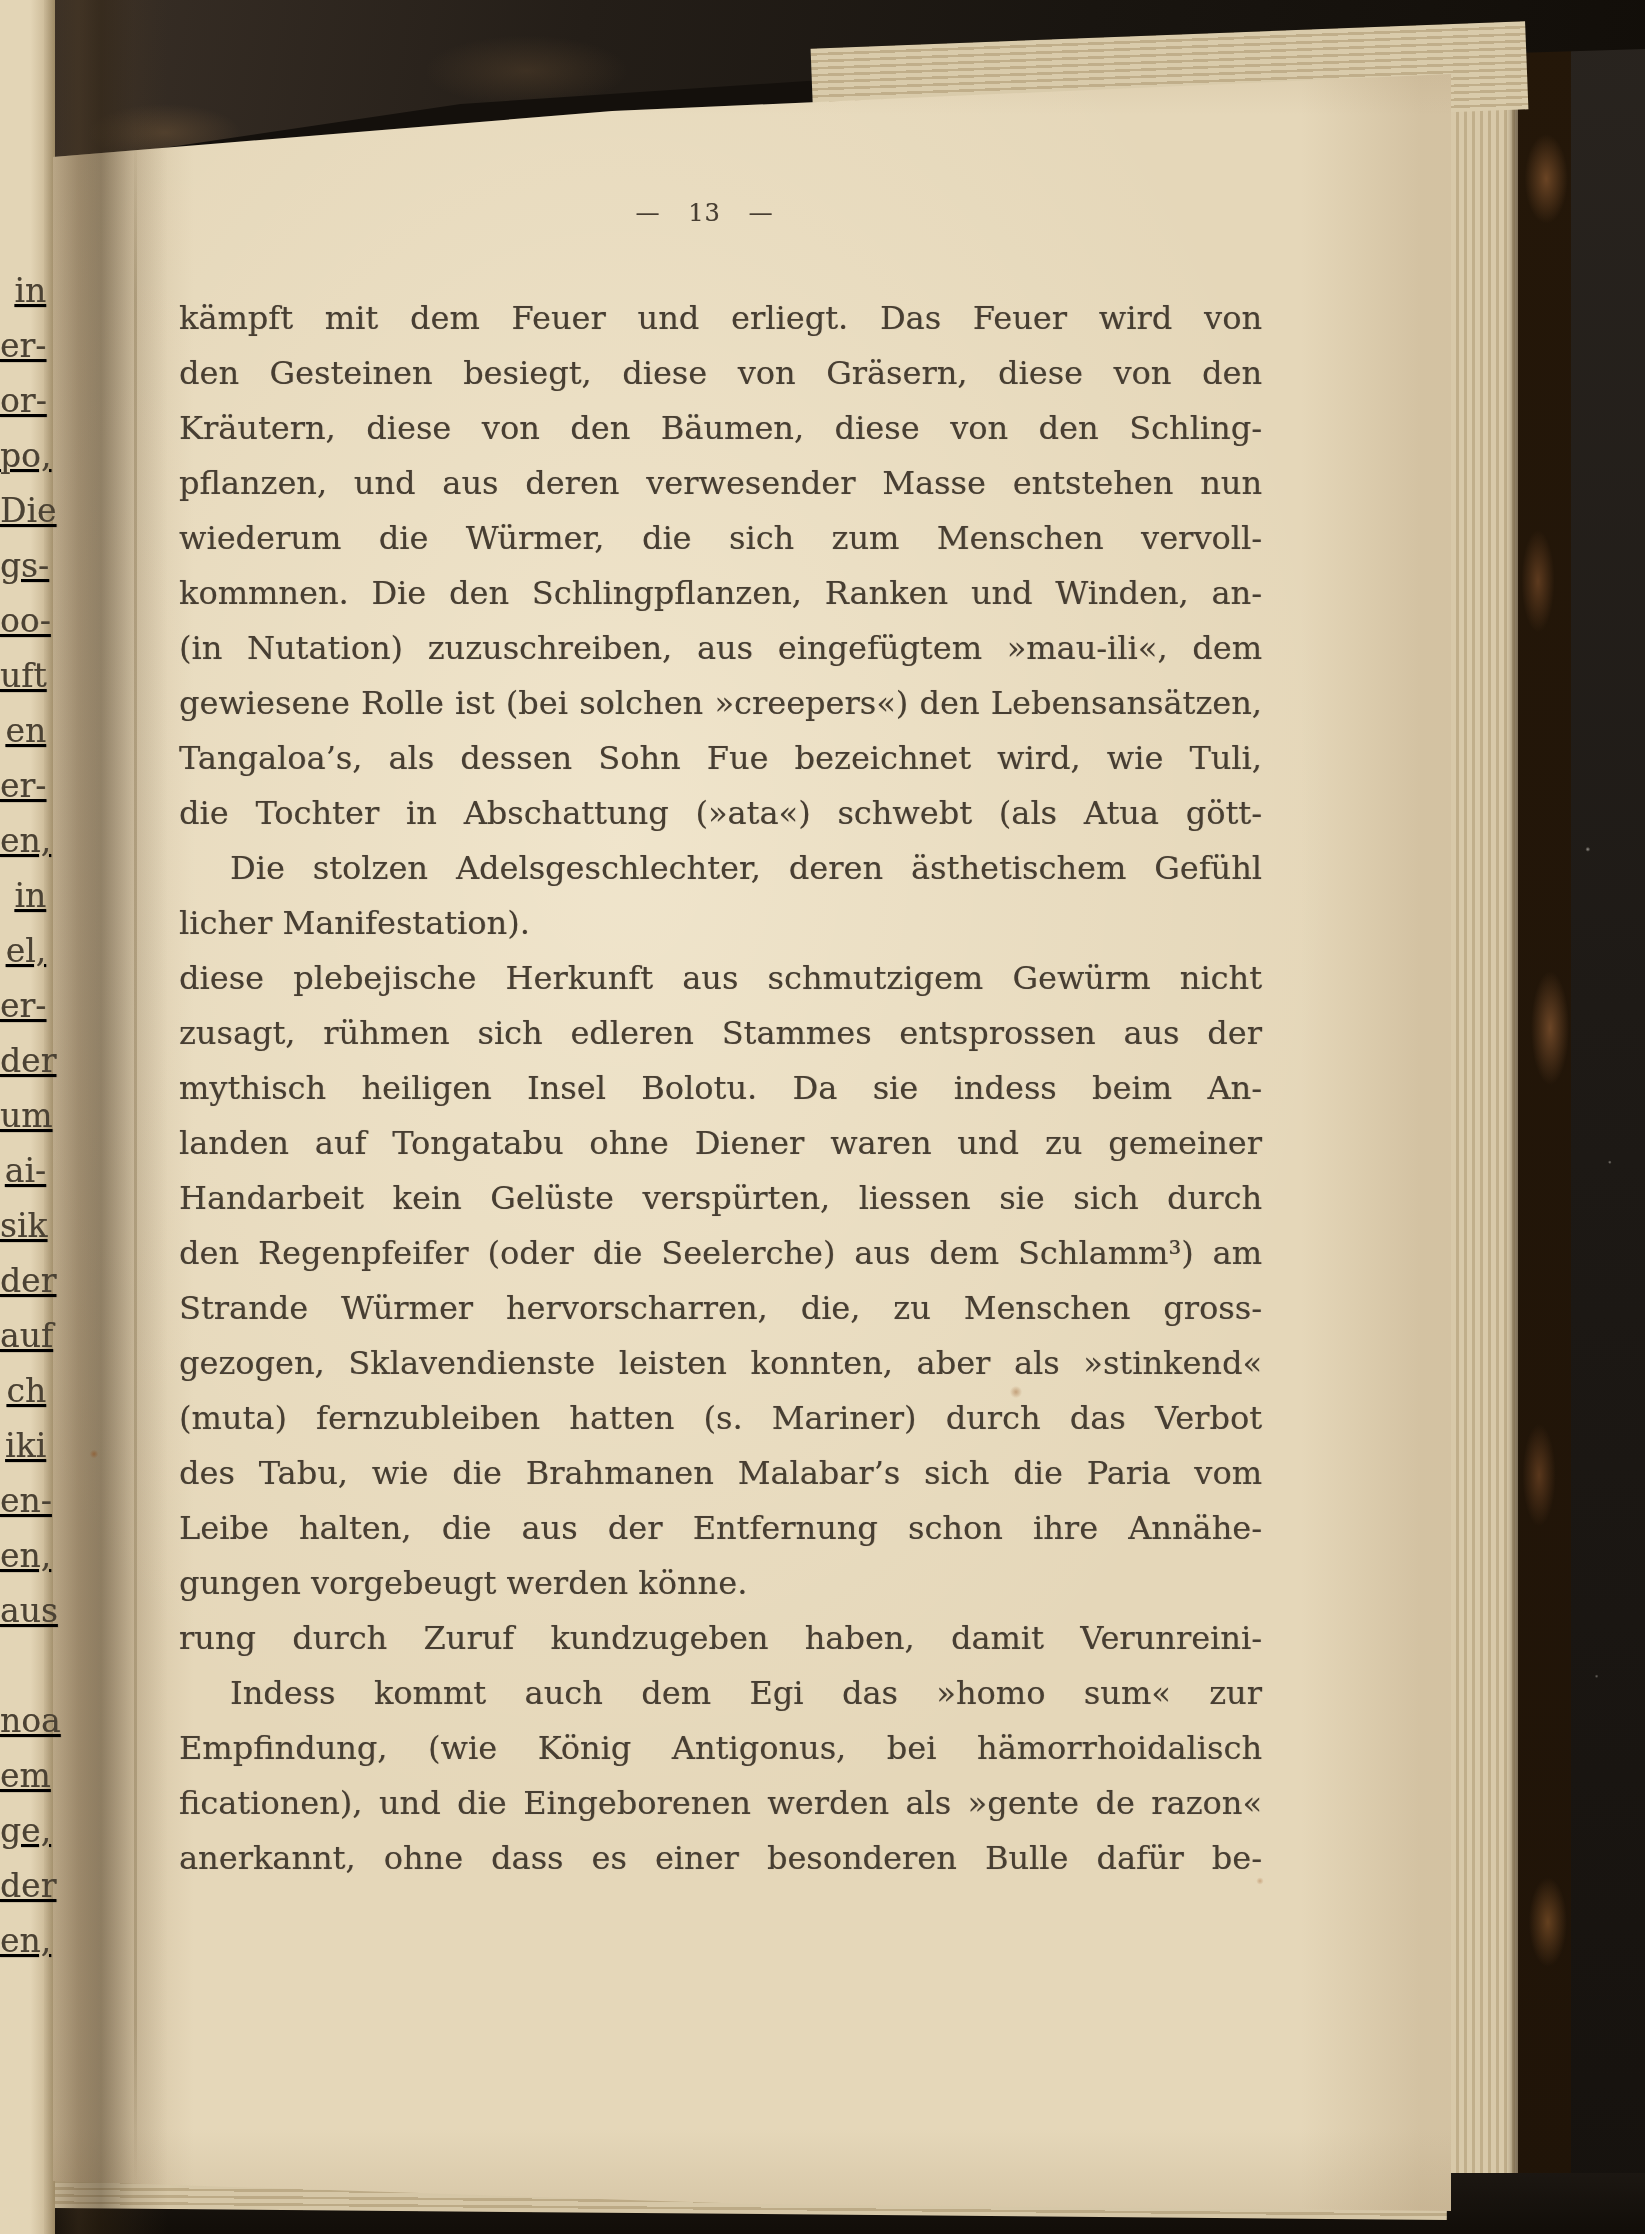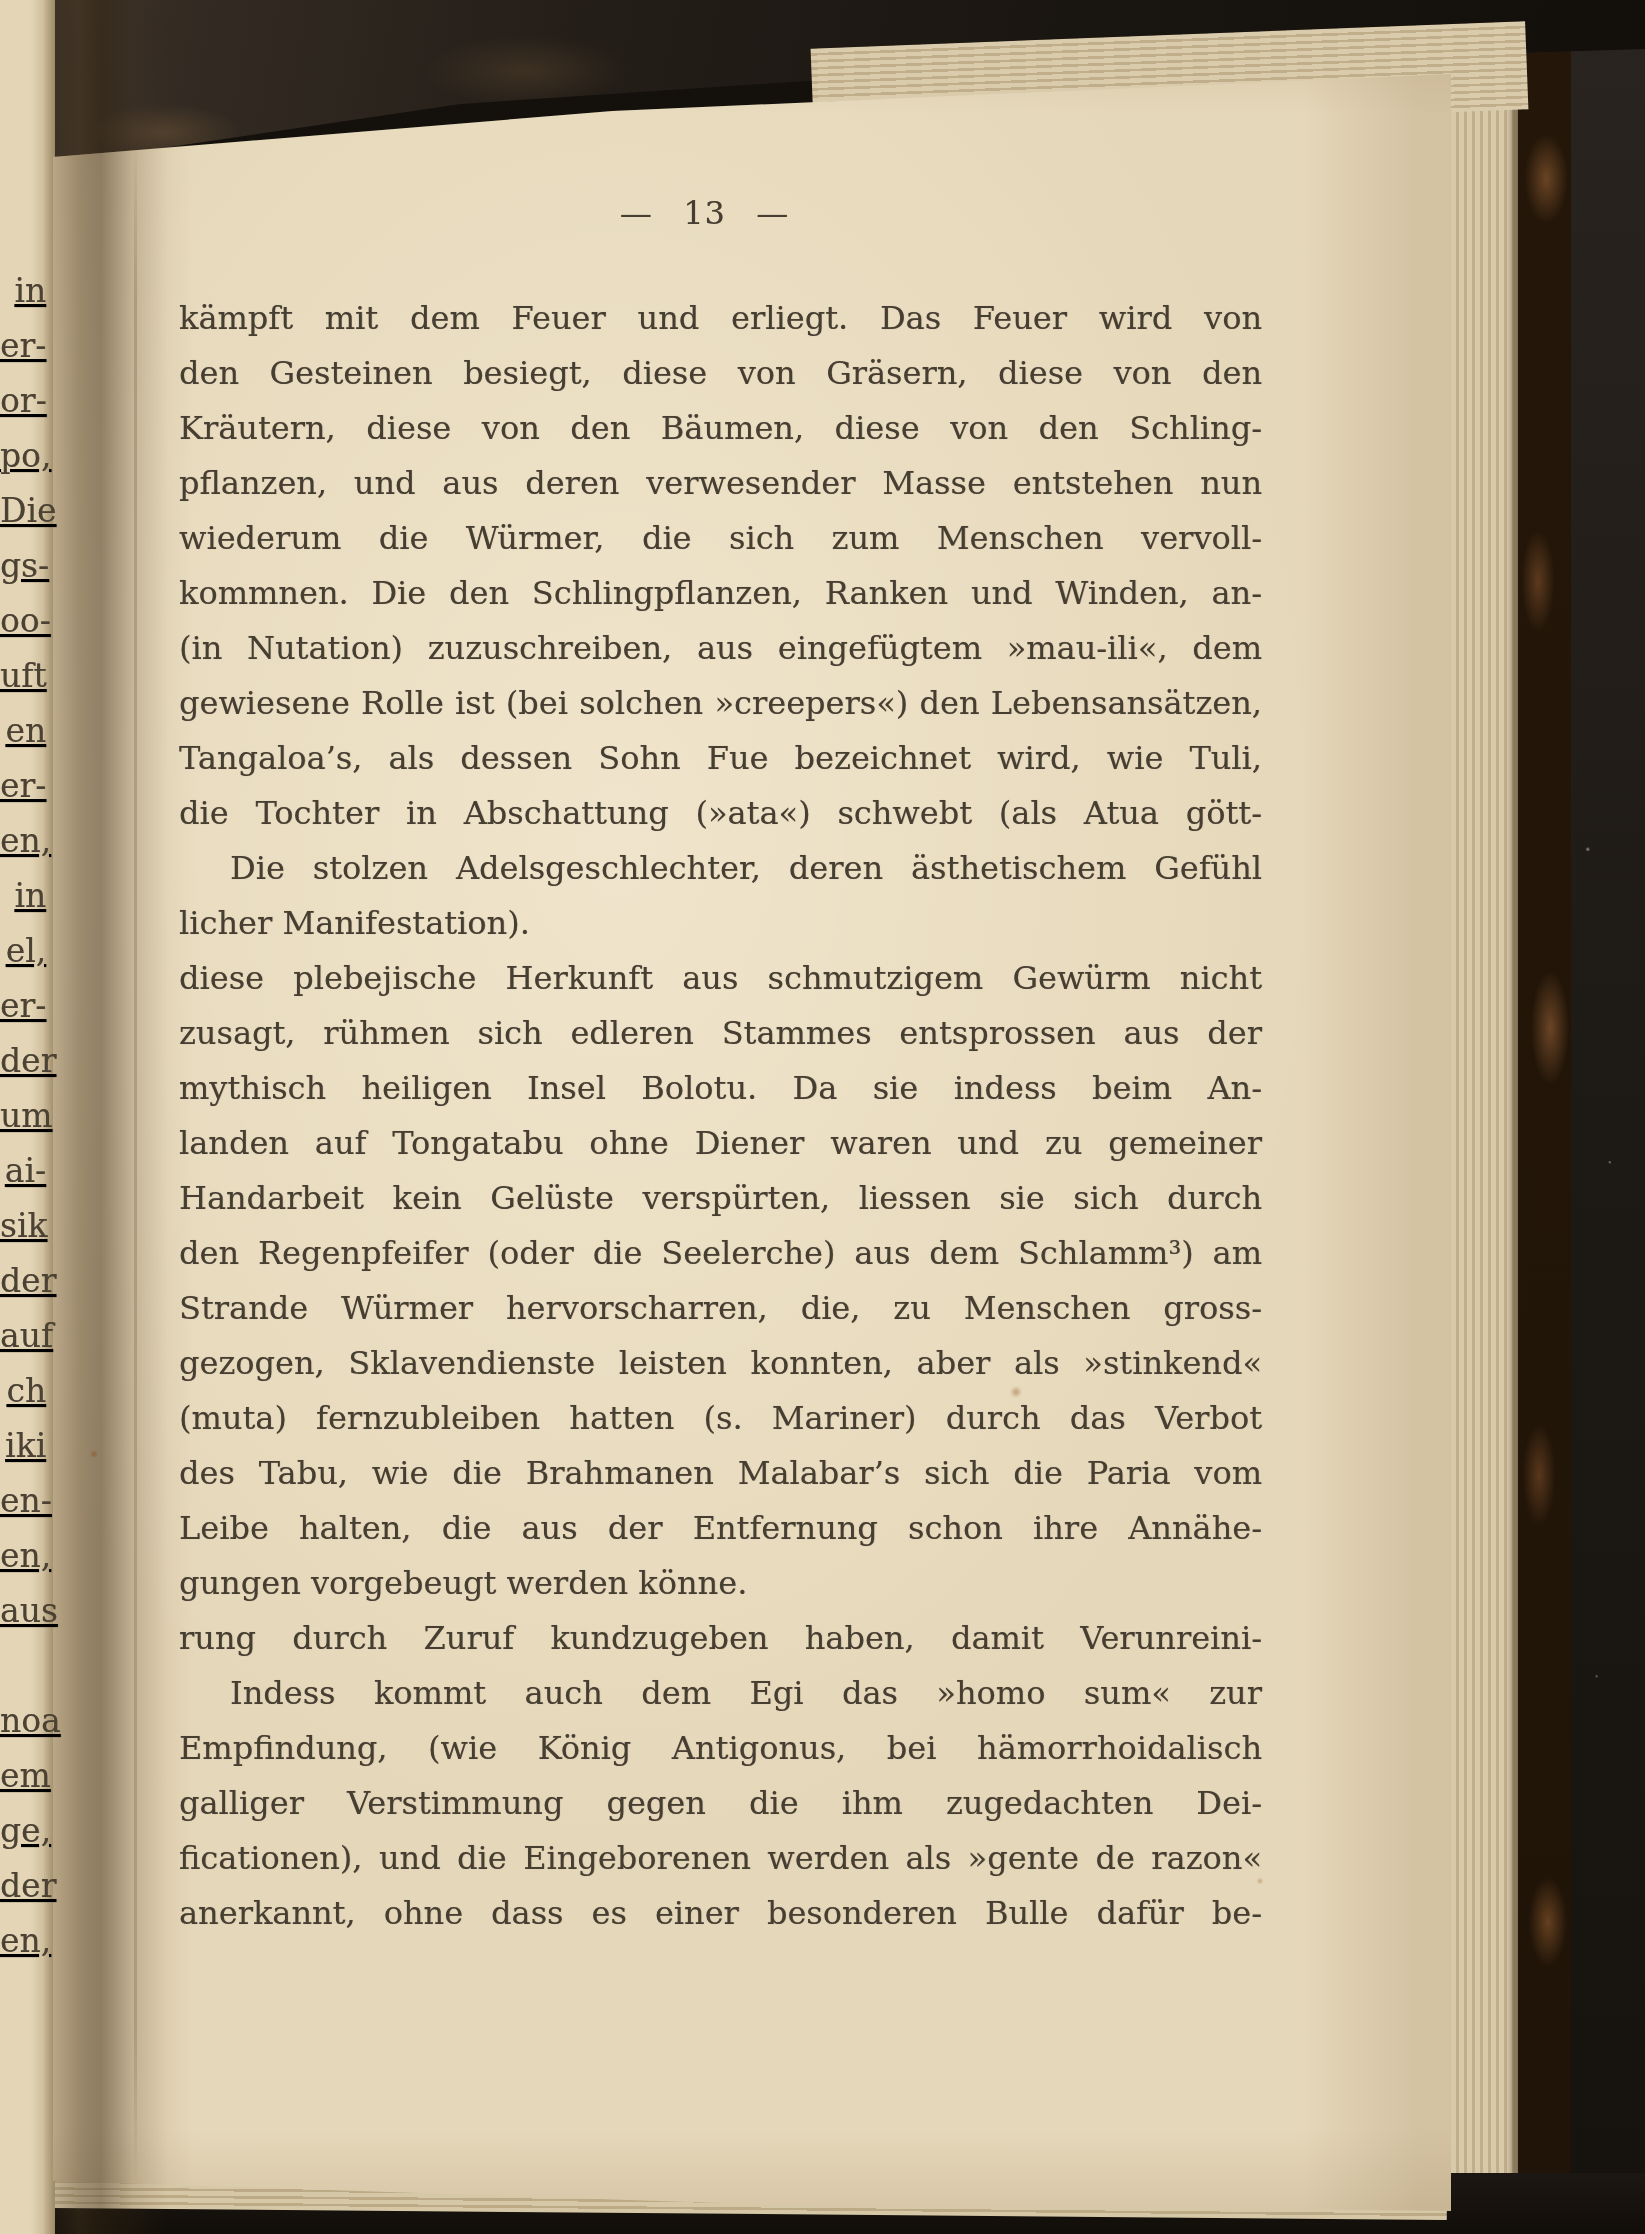--- a/index.html
+++ b/index.html
@@ -65,21 +65,21 @@
       #e5d7b9;}
   .page-edge-line{position:absolute;left:81px;top:132px;width:2.6px;height:2056px;
     background:linear-gradient(180deg,transparent,#a5936f 8%,#a5936f 92%,transparent);
     opacity:.55;z-index:7;}
   .gutter-shade{position:absolute;left:44px;top:0;width:124px;height:100%;z-index:8;
     background:linear-gradient(90deg, rgba(80,60,35,.05) 0, rgba(80,60,35,.38) 28%,
                rgba(55,40,20,.42) 46%, rgba(80,60,35,.14) 72%, transparent 100%);}
 
   
   .header-line{position:absolute;left:110px;top:187px;width:1083px;z-index:10;
-    text-align:center;font-size:32px;line-height:53px;color:#473e32;
+    text-align:center;font-size:24px;line-height:53px;color:#473e32;
     word-spacing:19.4px;letter-spacing:0.9px;
     text-shadow:0.3px 0.4px 0.6px rgba(71,62,51,.45);}
   .text-block{position:absolute;left:110px;top:291px;width:1083px;z-index:10;margin-left:16px;}
   .line{height:55px;line-height:55px;font-size:32px;color:#473e32;
         text-align:justify;text-align-last:justify;white-space:nowrap;
         text-shadow:0.3px 0.4px 0.7px rgba(71,62,51,.45);}
   .line.indent{text-indent:51px;}
   .line.para-end{text-align-last:left;}
 </style>
 </head>
@@ -157,20 +157,19 @@
     <div class="line">Strande Würmer hervorscharren, die, zu Menschen gross-</div>
     <div class="line">gezogen, Sklavendienste leisten konnten, aber als »stinkend«</div>
     <div class="line">(muta) fernzubleiben hatten (s. Mariner) durch das Verbot</div>
     <div class="line">des Tabu, wie die Brahmanen Malabar’s sich die Paria vom</div>
     <div class="line">Leibe halten, die aus der Entfernung schon ihre Annähe-</div>
     <div class="line para-end">gungen vorgebeugt werden könne.</div>
     <div class="line">rung durch Zuruf kundzugeben haben, damit Verunreini-</div>
 
     <div class="line indent">Indess kommt auch dem Egi das »homo sum« zur</div>
     <div class="line">Empfindung, (wie König Antigonus, bei hämorrhoidalisch</div>
-    <div class="line">galliger Verstimmung gegen die ihm zugedachten Dei-</div>
     <div class="line">ficationen), und die Eingeborenen werden als »gente de razon«</div>
     <div class="line">anerkannt, ohne dass es einer besonderen Bulle dafür be-</div>
   </div>
 </div>
 
 <div class="gutter-shade"></div>
 
 
 </body></html>

